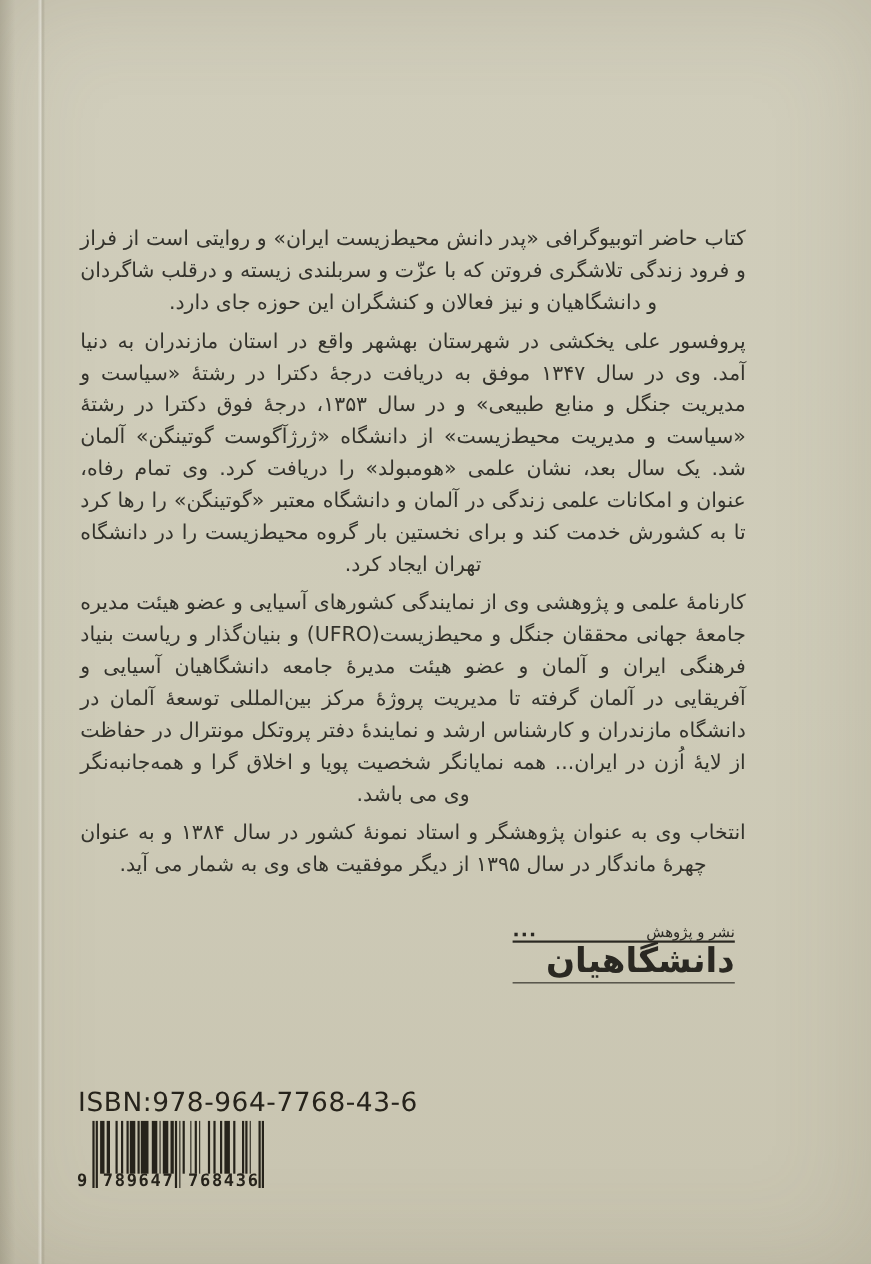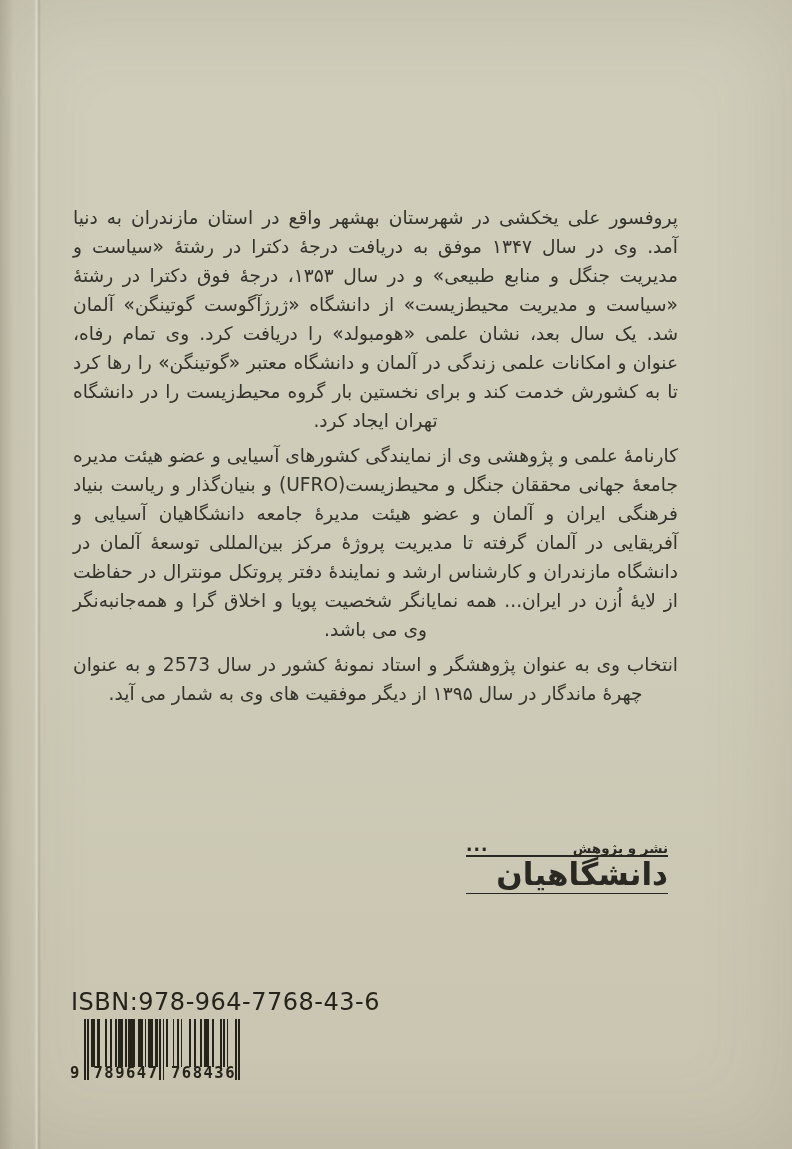--- a/index.html
+++ b/index.html
@@ -54,21 +54,21 @@
   .logo-top {
     display: flex;
     justify-content: space-between;
     align-items: flex-end;
     border-bottom: 2px solid var(--logo-ink, #2a2822);
     padding-bottom: 0px;
     line-height: 14px;
   }
   .logo-tagline {
     font-size: 13.5px;
-    font-weight: bold;
+    font-weight: normal;
     letter-spacing: -0.5px;
   }
   .logo-dots {
     font-size: 17px;
     font-weight: bold;
     letter-spacing: 1px;
     line-height: 10px;
   }
   .logo-name {
     font-size: 31px;
@@ -112,23 +112,24 @@
   .bc-g2 { left: 84px; width: 68px; text-align: right; letter-spacing: 1.5px; }
 </style>
 </head>
 <body>
 
 <div class="cover">
   <div class="edge-shade"></div>
   <div class="crease"></div>
 
   <div class="blurb" dir="rtl">
+    <p>کتاب حاضر اتوبیوگرافی «پدر دانش محیط‌زیست ایران» و روایتی است از فراز و فرود زندگی تلاشگری فروتن که با عزّت و سربلندی زیسته و درقلب شاگردان و دانشگاهیان و نیز فعالان و کنشگران این حوزه جای دارد.</p>
     <p>پروفسور علی یخکشی در شهرستان بهشهر واقع در استان مازندران به دنیا آمد. وی در سال ۱۳۴۷ موفق به دریافت درجهٔ دکترا در رشتهٔ «سیاست و مدیریت جنگل و منابع طبیعی» و در سال ۱۳۵۳، درجهٔ فوق دکترا در رشتهٔ «سیاست و مدیریت محیط‌زیست» از دانشگاه «ژرژآگوست گوتینگن» آلمان شد. یک سال بعد، نشان علمی «هومبولد» را دریافت کرد. وی تمام رفاه، عنوان و امکانات علمی زندگی در آلمان و دانشگاه معتبر «گوتینگن» را رها کرد تا به کشورش خدمت کند و برای نخستین بار گروه محیط‌زیست را در دانشگاه تهران ایجاد کرد.</p>
     <p>کارنامهٔ علمی و پژوهشی وی از نمایندگی کشورهای آسیایی و عضو هیئت مدیره جامعهٔ جهانی محققان جنگل و محیط‌زیست(UFRO) و بنیان‌گذار و ریاست بنیاد فرهنگی ایران و آلمان و عضو هیئت مدیرهٔ جامعه دانشگاهیان آسیایی و آفریقایی در آلمان گرفته تا مدیریت پروژهٔ مرکز بین‌المللی توسعهٔ آلمان در دانشگاه مازندران و کارشناس ارشد و نمایندهٔ دفتر پروتکل مونترال در حفاظت از لایهٔ اُزن در ایران... همه نمایانگر شخصیت پویا و اخلاق گرا و همه‌جانبه‌نگر وی می باشد.</p>
-    <p>انتخاب وی به عنوان پژوهشگر و استاد نمونهٔ کشور در سال 2573 و به عنوان چهرهٔ ماندگار در سال ۱۳۹۵ از دیگر موفقیت های وی به شمار می آید.</p>
+    <p>انتخاب وی به عنوان پژوهشگر و استاد نمونهٔ کشور در سال ۱۳۸۴ و به عنوان چهرهٔ ماندگار در سال ۱۳۹۵ از دیگر موفقیت های وی به شمار می آید.</p>
   </div>
 
   <div class="logo">
     <div class="logo-top">
       <span class="logo-tagline">نشر و پژوهش</span>
       <span class="logo-dots">···</span>
     </div>
     <div class="logo-name">دانشگاهیان</div>
   </div>
 

